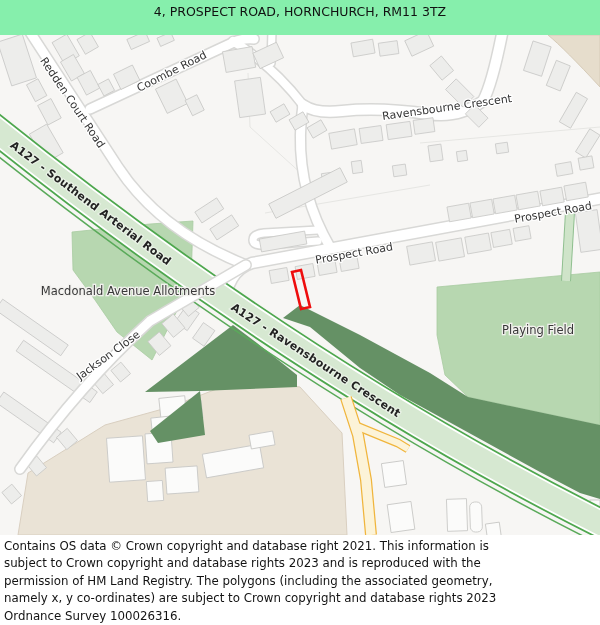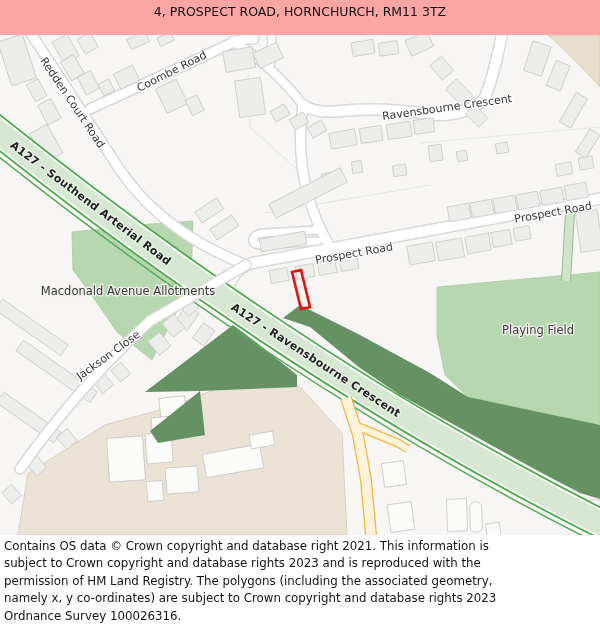--- a/index.html
+++ b/index.html
@@ -1,17 +1,17 @@
 <!DOCTYPE html>
 <html><head>
 <meta charset="utf-8">
 <style>
   html,body{margin:0;padding:0;background:#fff;}
   body{width:600px;height:625px;overflow:hidden;font-family:"DejaVu Sans","Liberation Sans",sans-serif;}
-  .header{width:600px;height:35px;text-align:center;background:#fca5a5;}
+  .header{width:600px;height:35px;text-align:center;background:#86efac;}
   .header .title{font-size:12.5px;color:#111;padding-top:4px;line-height:15px;}
   .header .subtitle{font-size:12px;color:#111;line-height:14px;}
   .mapwrap{width:600px;height:500px;overflow:hidden;background:#f7f6f4;}
   .footer{width:532px;height:90px;background:#fff;}
   .footer p{margin:0;padding:3px 6px 0 4px;font-size:11.8px;line-height:17.4px;color:#131313;}
   
   .b{fill:#ededeb;stroke:#c9c9c7;stroke-width:0.8;}
   .w{fill:#fbfbfa;stroke:#c9c9c7;stroke-width:0.9;}
   .road-case{fill:none;stroke:#d8d8d6;stroke-linecap:round;stroke-linejoin:round;}
   .road-fill{fill:none;stroke:#ffffff;stroke-linecap:round;stroke-linejoin:round;}

